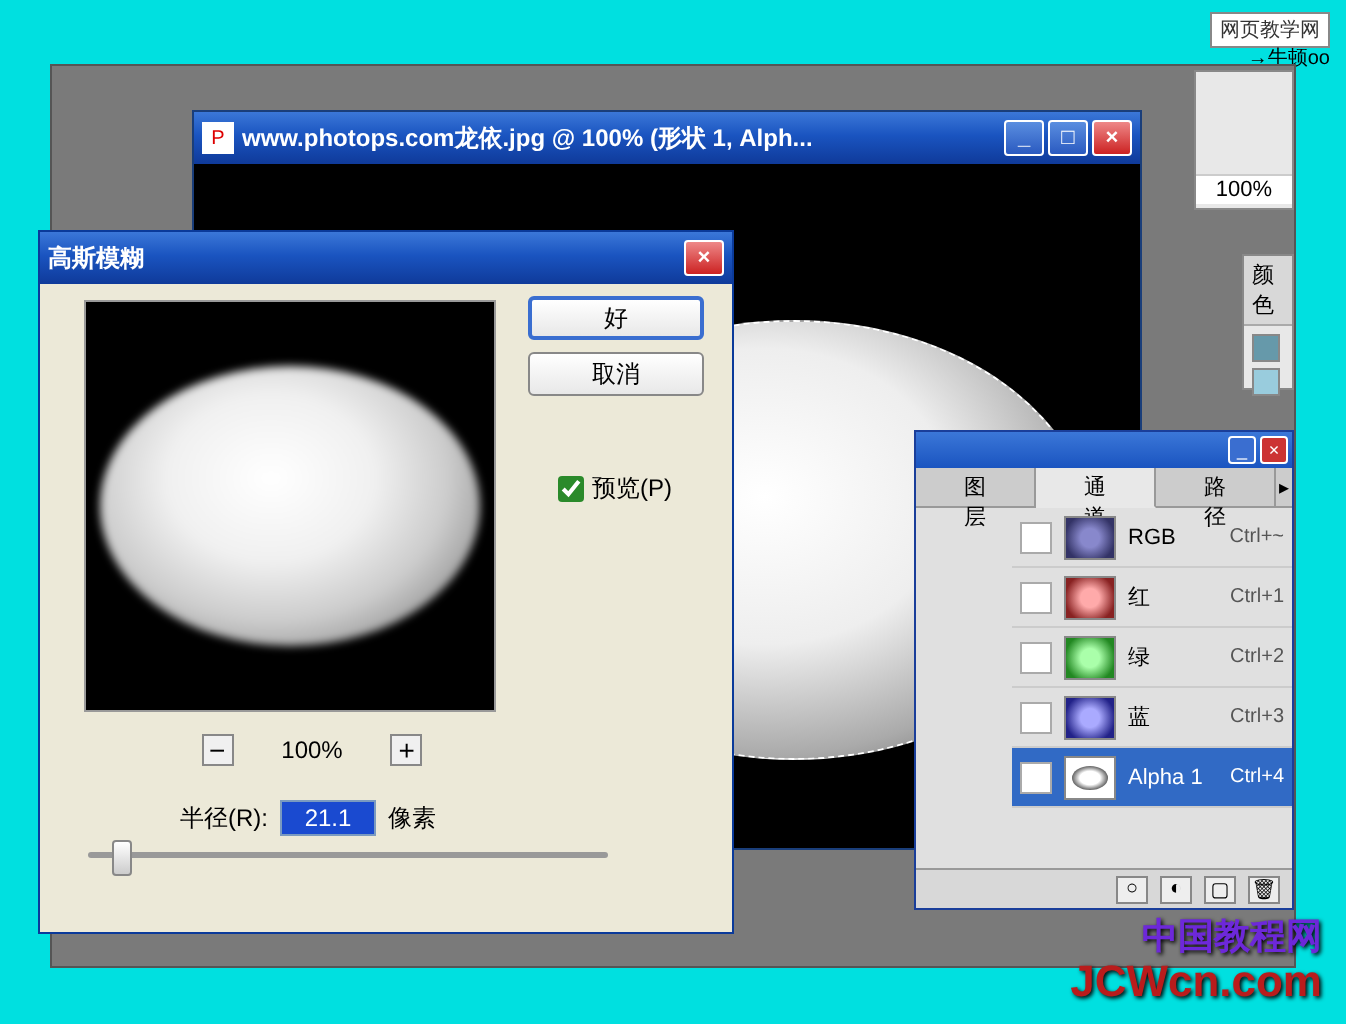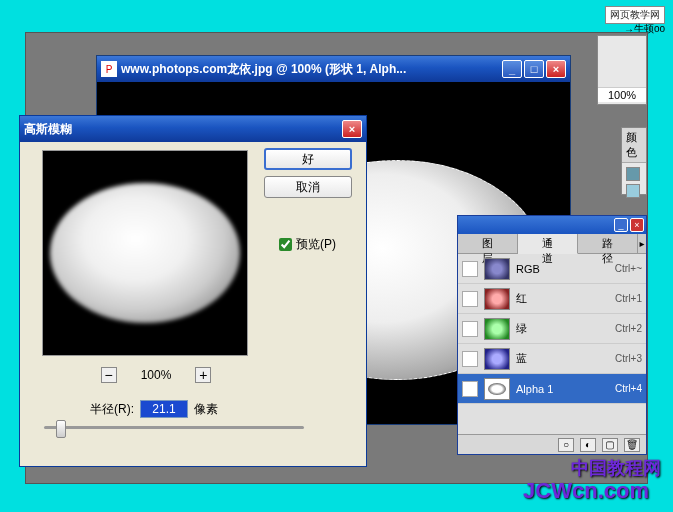--- a/index.html
+++ b/index.html
@@ -1,21 +1,21 @@
 <!DOCTYPE html>
 <html><head>
   <meta charset="utf-8">
   <style>
     * { margin: 0; padding: 0; box-sizing: border-box; font-family: "SimSun", Arial, sans-serif; font-size: 12px; }
     body { background: #00e0e0; width: 673px; height: 512px; position: relative; overflow: hidden; }
     
     .watermark-top { position: absolute; right: 8px; top: 6px; background: #fff; border: 1px solid #888; padding: 1px 4px; font-size: 10px; color: #333; }
     .watermark-sub { position: absolute; right: 8px; top: 22px; font-size: 10px; color: #000; }
     .watermark-bottom { position: absolute; right: 12px; bottom: 32px; color: #6d28d9; font-size: 18px; font-weight: bold; text-shadow: 1px 1px 2px #000; }
-    .watermark-brand { position: absolute; right: 24px; bottom: 8px; color: #6d28d9; font-size: 22px; font-weight: bold; text-shadow: 1px 1px 2px #000; font-family: Arial; }
+    .watermark-brand { position: absolute; right: 12px; bottom: 8px; color: #b91c1c; font-size: 22px; font-weight: bold; text-shadow: 1px 1px 2px #000; font-family: Arial; }
     
     .main-frame { position: absolute; left: 25px; top: 32px; right: 25px; bottom: 28px; background: #7a7a7a; border: 1px solid #555; }
     
     
     .doc-window { position: absolute; left: 96px; top: 55px; width: 475px; height: 370px; background: #000; border: 1px solid #1a3e7a; }
     .titlebar { height: 26px; background: linear-gradient(#3b77d8, #1a54c0 45%, #0f3a9a); display: flex; align-items: center; padding: 0 4px; color: #fff; }
     .titlebar-icon { width: 16px; height: 16px; background: #fff; margin-right: 4px; display: inline-flex; align-items: center; justify-content: center; font-size: 10px; color: #d00; }
     .titlebar-text { flex: 1; white-space: nowrap; overflow: hidden; font-weight: bold; }
     .win-btns { display: flex; gap: 2px; }
     .win-btn { width: 20px; height: 18px; border: 1px solid #fff; border-radius: 2px; display: flex; align-items: center; justify-content: center; color: #fff; font-size: 11px; font-weight: bold; cursor: pointer; }
@@ -54,21 +54,21 @@
     
     
     .channels-panel { position: absolute; right: 26px; top: 215px; width: 190px; height: 240px; background: #e0e0e0; border: 1px solid #1a3e9a; }
     .ch-titlebar { height: 18px; background: linear-gradient(#3b77d8,#1a54c0); display: flex; align-items: center; justify-content: flex-end; padding: 0 2px; gap: 2px; }
     .ch-tb-btn { width: 14px; height: 14px; border: 1px solid #fff; border-radius: 2px; background: #3a6ed0; color: #fff; font-size: 9px; display: flex; align-items: center; justify-content: center; cursor: pointer; }
     .ch-tb-btn.close { background: #c33; }
     .ch-tabs { display: flex; height: 20px; background: #ccc; border-bottom: 1px solid #999; }
     .ch-tab { padding: 2px 24px; border-right: 1px solid #999; cursor: pointer; font-size: 11px; }
     .ch-tab.active { background: #e8e8e8; border-bottom: 1px solid #e8e8e8; margin-bottom: -1px; }
     .ch-menu-btn { margin-left: auto; width: 18px; display: flex; align-items: center; justify-content: center; cursor: pointer; }
-    .ch-row { display: flex; align-items: center; height: 30px; border-bottom: 1px solid #ccc; padding: 0 4px; gap: 6px; }
+    .ch-row { display: flex; align-items: center; height: 30px; border-bottom: 1px solid #ccc; padding: 0 4px; gap: 6px; margin-left: 48px; }
     .ch-row.active { background: #316ac5; color: #fff; }
     .ch-eye { width: 16px; height: 16px; border: 1px solid #aaa; background: #fff; display: flex; align-items: center; justify-content: center; }
     .ch-thumb { width: 26px; height: 22px; border: 1px solid #888; background: #000; display: flex; align-items: center; justify-content: center; color: #fff; font-size: 8px; }
     .ch-thumb.rgb { background: radial-gradient(circle, #88c 30%, #336 80%); }
     .ch-thumb.r { background: radial-gradient(circle, #faa 30%, #822 80%); }
     .ch-thumb.g { background: radial-gradient(circle, #afa 30%, #282 80%); }
     .ch-thumb.b { background: radial-gradient(circle, #aaf 30%, #228 80%); }
     .ch-thumb.alpha { background: #fff; }
     .ch-thumb.alpha::after { content: ""; width: 18px; height: 12px; background: #000; border-radius: 50%; display: block; background: radial-gradient(ellipse, #fff 40%, #000 90%); }
     .ch-name { flex: 1; font-size: 11px; }

